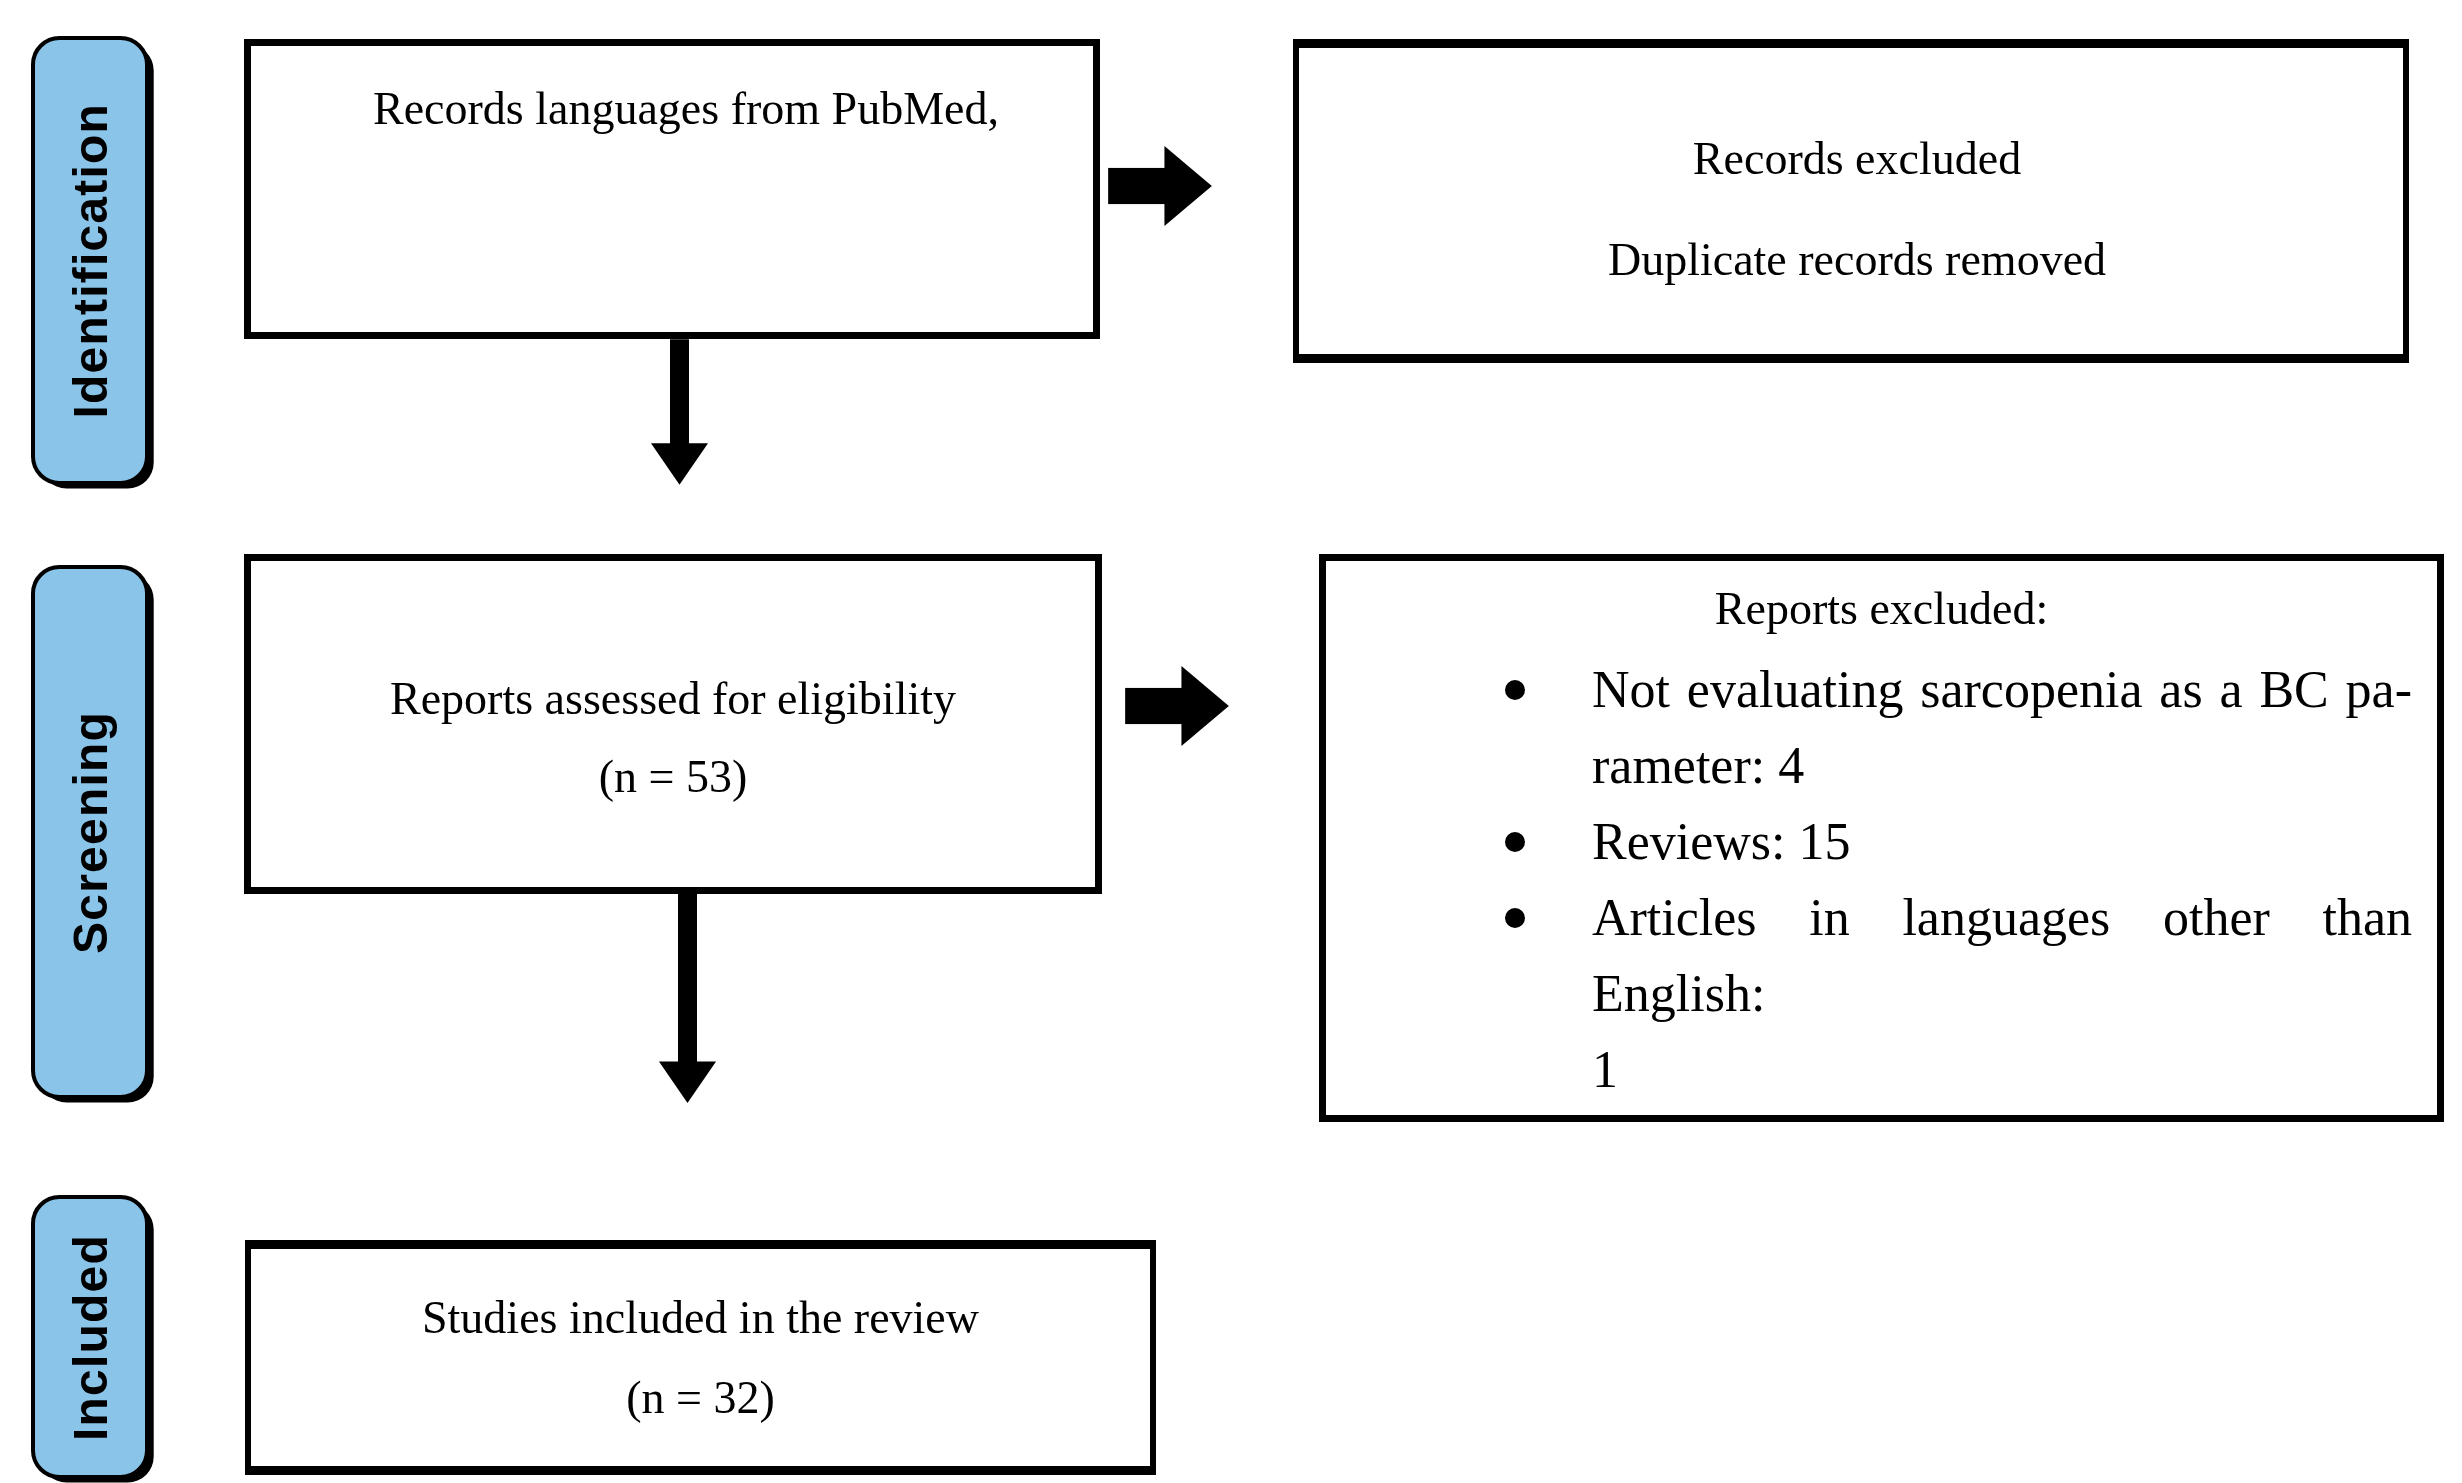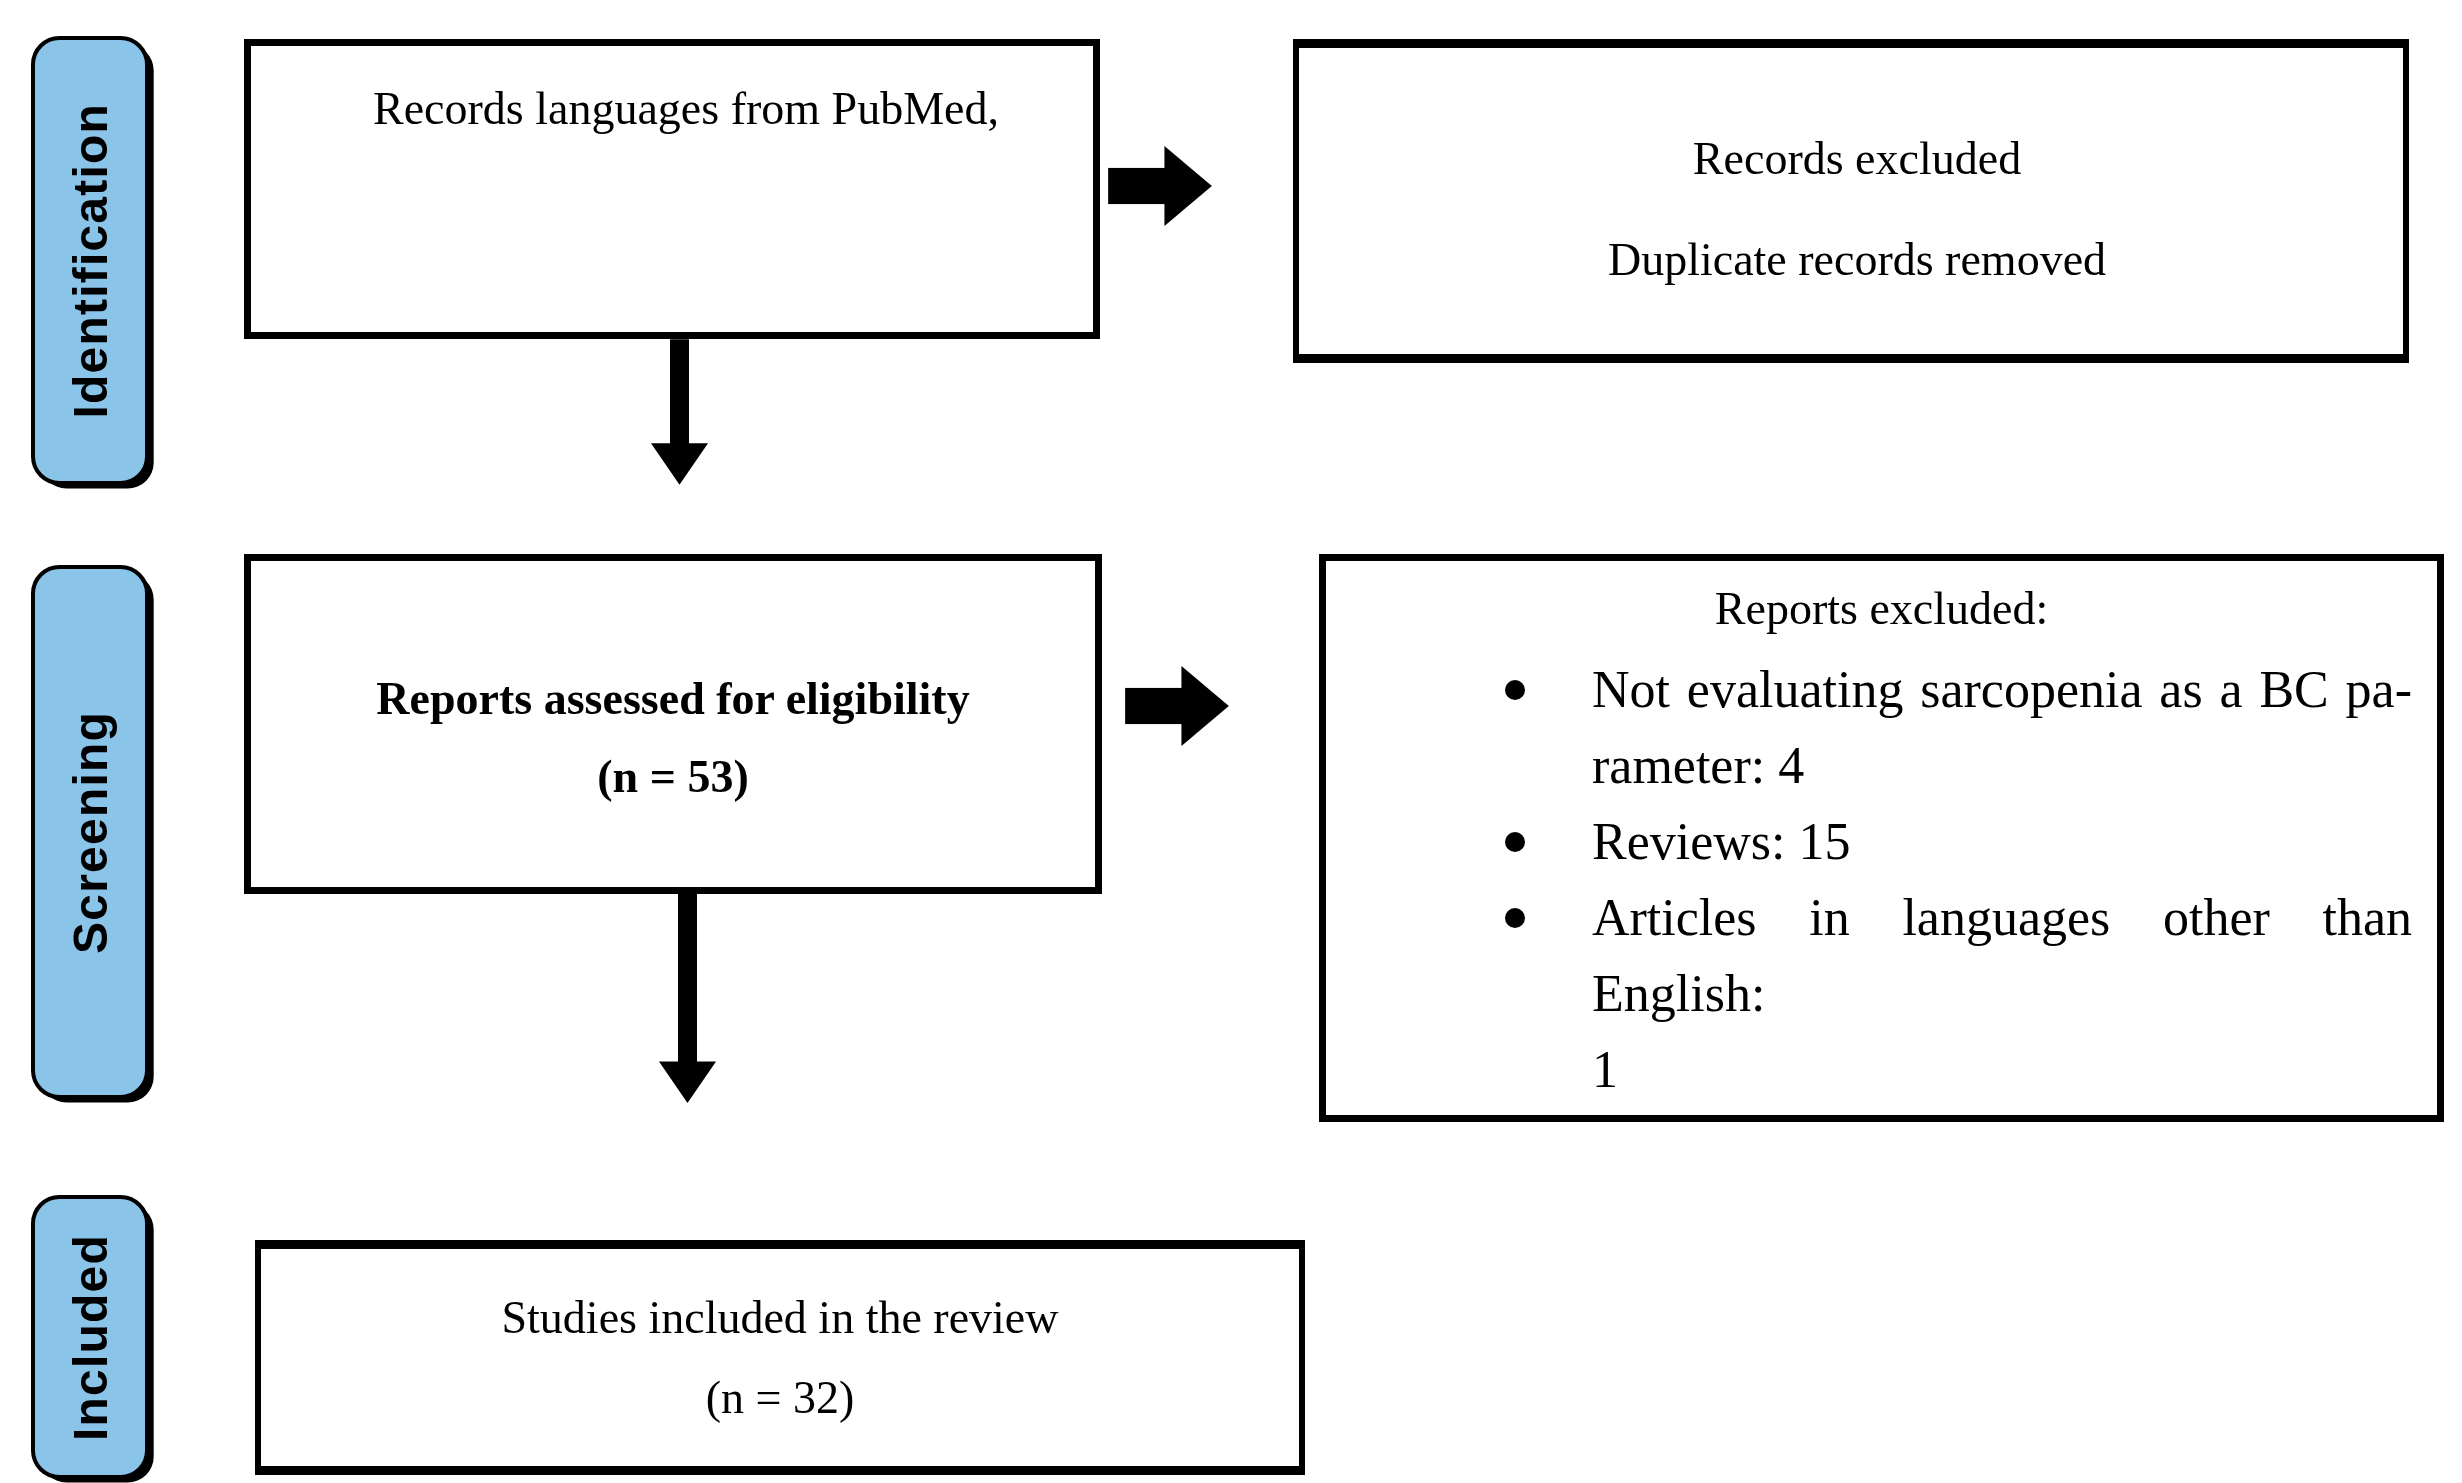--- a/index.html
+++ b/index.html
@@ -38,29 +38,29 @@
 
   #box-records-excluded{
     left:1293px;top:39px;width:1116px;height:324px;
     border-width:9.5px 6.5px;
     padding-top:15px;text-align:center;line-height:101px;
     display:flex;flex-direction:column;justify-content:center;padding-left:12px;
   }
   #box-reports-assessed{
     left:244px;top:554px;width:858px;height:340px;
     padding-top:27px;text-align:center;line-height:78px;
-    display:flex;flex-direction:column;justify-content:center;font-weight:bold;
+    display:flex;flex-direction:column;justify-content:center;
   }
   #box-reports-excluded{
     left:1319px;top:554px;width:1125px;height:568px;
     padding-top:9px;line-height:77px;
   }
   #box-reports-excluded .box-title{text-align:center;}
   #box-studies-included{
-    left:255px;top:1240px;width:1050px;height:235px;
+    left:245px;top:1240px;width:911px;height:235px;
     border-width:9.5px 6.5px;
     text-align:center;line-height:80px;
     display:flex;flex-direction:column;justify-content:center;
   }
 
   
   ul.exclusion-list{
     margin:4.8px 0 0 0;padding:0 25px 0 266px;list-style:none;
     font-size:52px;line-height:76px;
   }

